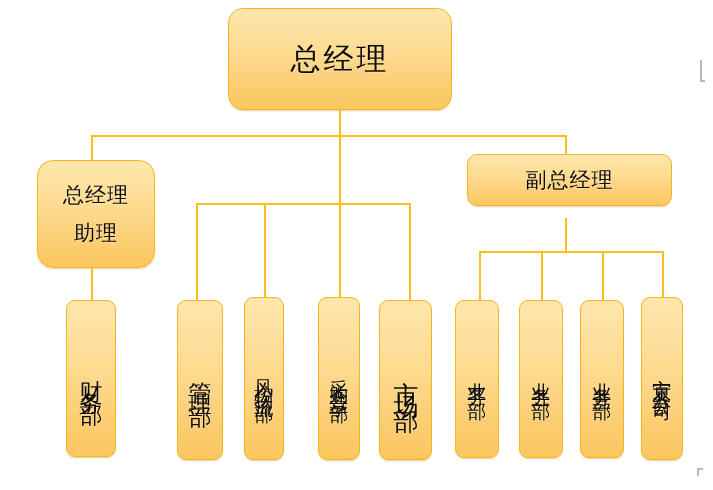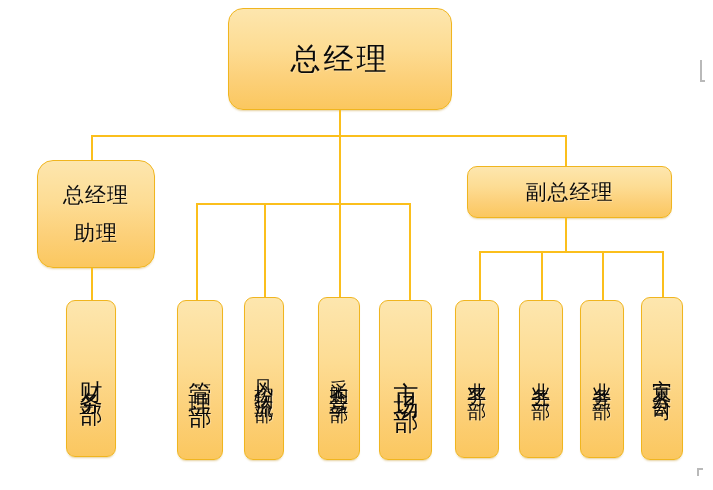--- a/index.html
+++ b/index.html
@@ -95,21 +95,21 @@
 
   <div class="conn v" style="left:339px; top:135px; height:69px;"></div>
 
   <div class="node h-text assist-node" style="left:37px; top:160px; width:118px; height:108px;">
     <span class="two-line">
       <span>总经理</span>
       <span class="line2">助理</span>
     </span>
   </div>
 
-  <div class="node h-text deputy-node" style="left:467px; top:166px; width:205px; height:52px;text-align:center;">
+  <div class="node h-text deputy-node" style="left:467px; top:154px; width:205px; height:52px;text-align:center;">
     <span>副总经理</span>
   </div>
 
   <div class="conn v" style="left:91px; top:268px; height:33px;"></div>
 
   <div class="conn h" style="left:196px; top:203px; width:214px;"></div>
   <div class="conn v" style="left:196px; top:203px; height:98px;"></div>
   <div class="conn v" style="left:264px; top:203px; height:98px;"></div>
   <div class="conn v" style="left:339px; top:203px; height:98px;"></div>
   <div class="conn v" style="left:409px; top:203px; height:98px;"></div>

